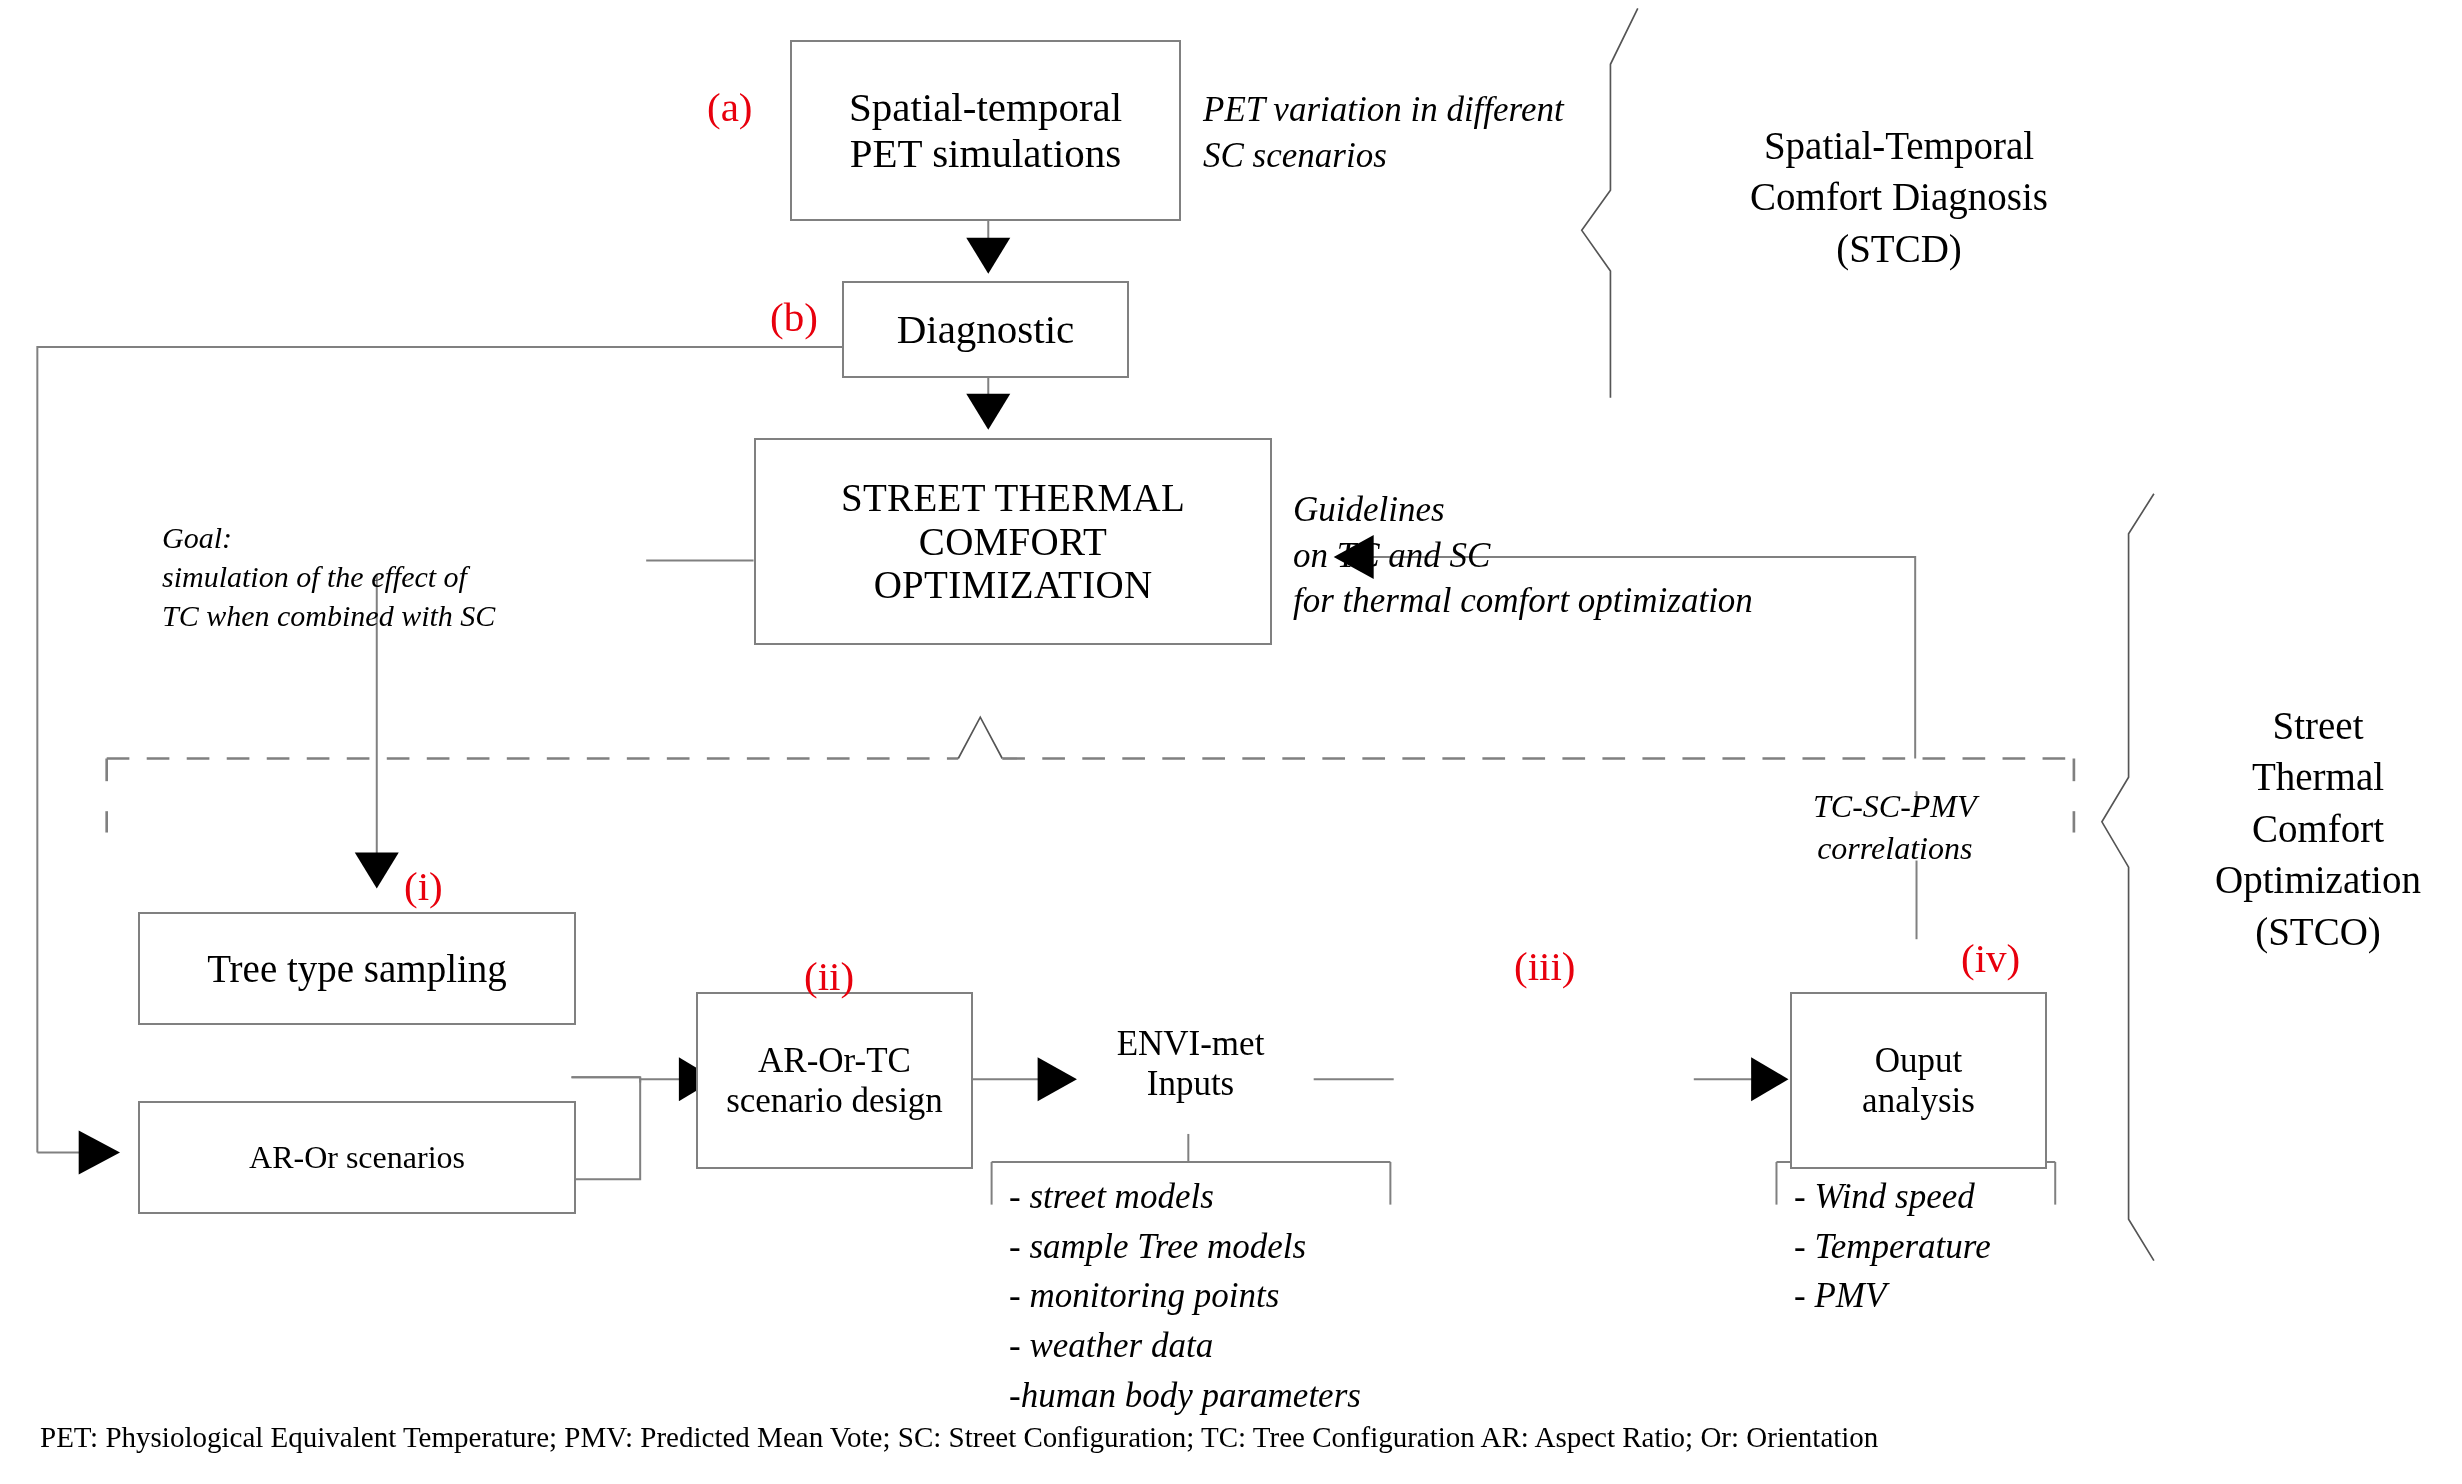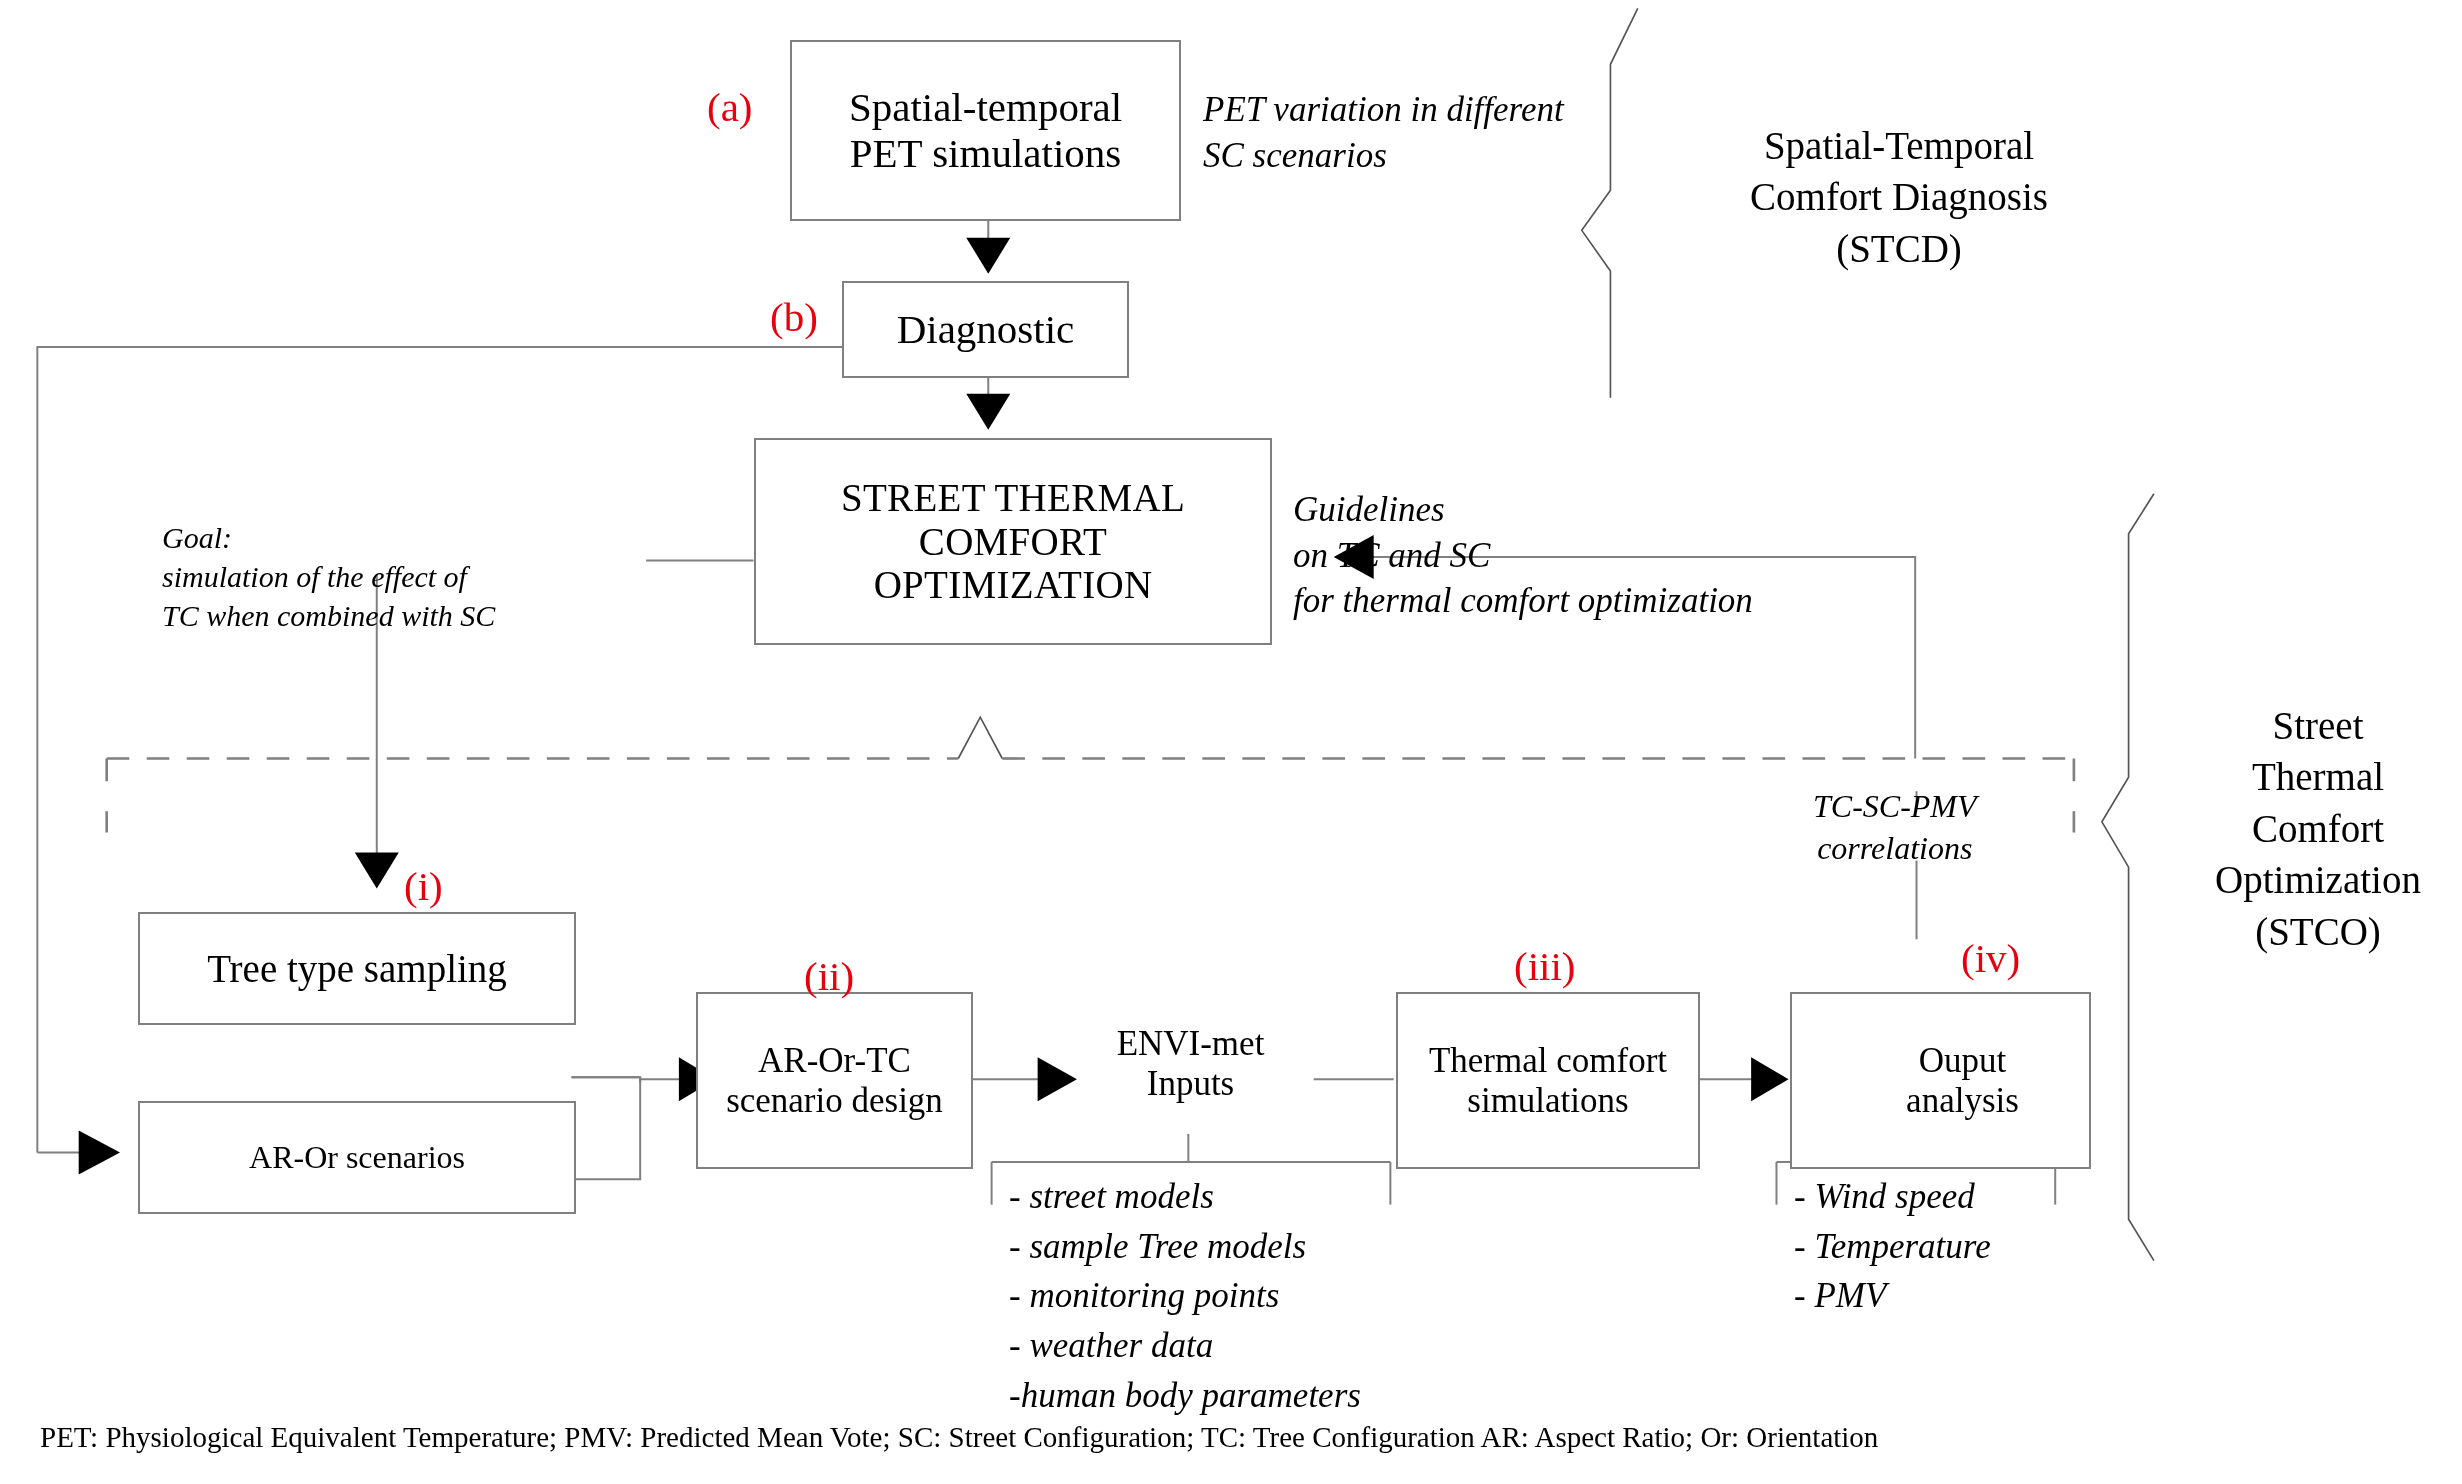--- a/index.html
+++ b/index.html
@@ -120,26 +120,22 @@
   <div class="box" style="left:696px;top:992px;width:273px;height:173px;font-size:35px;">
     <span style="white-space:pre-line;">AR-Or-TC
 scenario design</span>
   </div>
 
   <div class="plain" style="left:1067px;top:992px;width:247px;height:143px;font-size:35px;">
     <span style="white-space:pre-line;">ENVI-met
 Inputs</span>
   </div>
 
-  <div class="box" style="left:1396px;top:992px;width:300px;height:173px;font-size:35px;">
-    <span style="white-space:pre-line;">Thermal comfort
-simulations</span>
-  </div>
 
-  <div class="box" style="left:1790px;top:992px;width:253px;height:173px;font-size:35px;padding-left:44px;">
+  <div class="box" style="left:1790px;top:992px;width:253px;height:173px;font-size:35px;">
     <span style="white-space:pre-line;">Ouput
 analysis</span>
   </div>
 
   <div class="redlbl" style="left:707px;top:83px;font-size:41px;">(a)</div>
   <div class="redlbl" style="left:770px;top:293px;font-size:41px;">(b)</div>
   <div class="redlbl" style="left:404px;top:862px;font-size:41px;">(i)</div>
   <div class="redlbl" style="left:804px;top:942px;font-size:41px;margin-top:10px;">(ii)</div>
   <div class="redlbl" style="left:1514px;top:942px;font-size:41px;">(iii)</div>
   <div class="redlbl" style="left:1961px;top:934px;font-size:41px;">(iv)</div>

